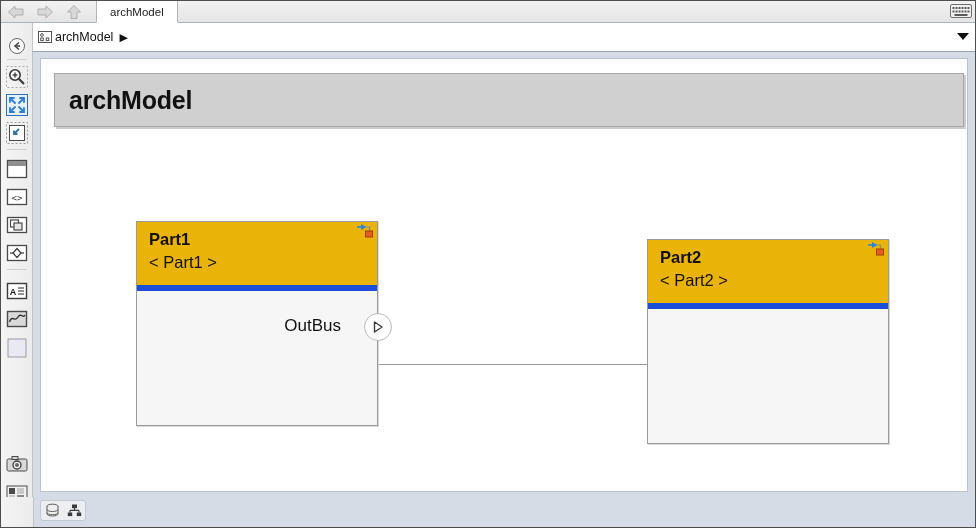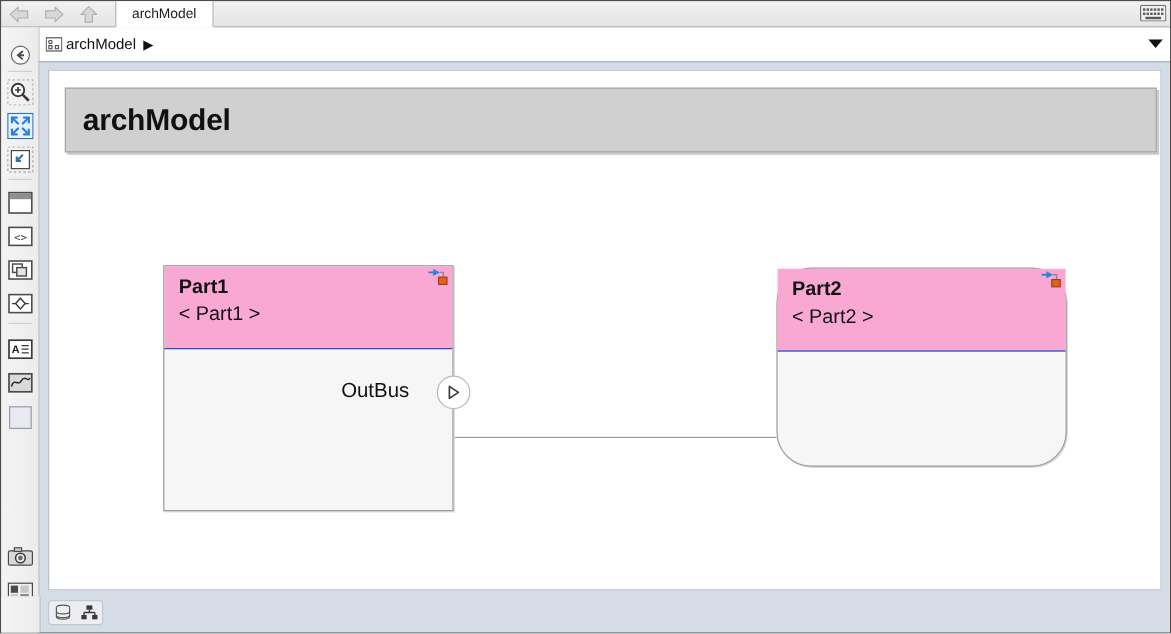--- a/index.html
+++ b/index.html
@@ -150,22 +150,22 @@
   .component {
     position: absolute;
     box-sizing: border-box;
     border: 1px solid #9a9a9a;
     background: #f6f6f6;
     box-shadow: 1px 1px 0 rgba(150,150,150,0.35);
   }
   .comp-header {
     position: relative;
     height: 69px;
-    background: #f9a8d4;
-    border-bottom: 1px solid #1d4ed8;
+    background: #eab308;
+    border-bottom: 6px solid #1d4ed8;
     box-sizing: border-box;
   }
   .comp-name {
     position: absolute;
     left: 12px; top: 8px;
     font-size: 16.5px;
     font-weight: bold;
     color: #111;
   }
   .comp-stereotype {
@@ -456,21 +456,21 @@
         <div class="comp-body">
           <span class="port-label" style="right:36px; top:25px;text-align:center;">OutBus</span>
           <div class="port" style="right:-15px; top:22px;">
             <svg width="14" height="14" viewBox="0 0 14 14" aria-hidden="true">
               <path d="M3.5 2 L11 7 L3.5 12 Z" fill="none" stroke="#3a3a3a" stroke-width="1.4" stroke-linejoin="round"></path>
             </svg>
           </div>
         </div>
       </div>
 
-      <div class="component" style="left:606px; top:164px; width:242px; height:166px;border-radius:29px;">
+      <div class="component" style="left:606px; top:180px; width:242px; height:205px;">
         <div class="comp-header">
           <span class="comp-name">Part2</span>
           <span class="comp-stereotype">&lt; Part2 &gt;</span>
           <span class="comp-badge">
             <svg width="20" height="18" viewBox="0 0 20 18" aria-hidden="true">
               <path d="M2 4 L9 4" stroke="#2f84d6" stroke-width="1.6"></path>
               <path d="M6 1 L11.5 4 L6 7 Z" fill="#2f84d6"></path>
               <path d="M11.5 4 L14.5 4 L14.5 8" fill="none" stroke="#8a8a8a" stroke-width="1.2"></path>
               <rect x="10.5" y="8" width="7" height="6" fill="#e25f20" stroke="#a63d10" stroke-width="1"></rect>
             </svg>

